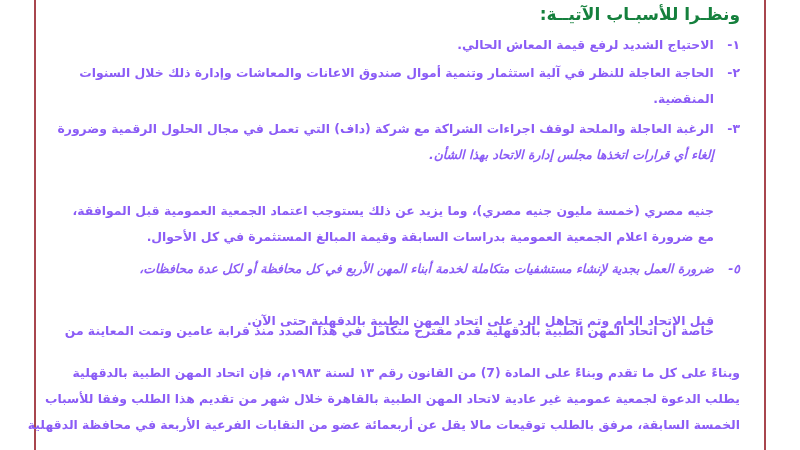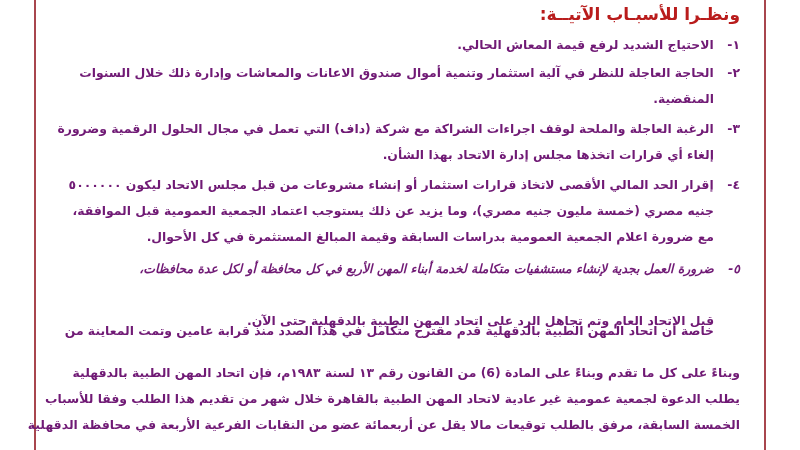--- a/index.html
+++ b/index.html
@@ -33,30 +33,30 @@
     height: 450px;
     direction: rtl;
     text-align: right;
   }
   .heading {
     position: absolute;
     top: 4px;
     right: 14px;
     font-size: 17px;
     font-weight: bold;
-    color: #b91c1c;
+    color: #15803d;
     white-space: nowrap;
   }
   .line {
     position: absolute;
     font-size: 12.4px;
     font-weight: bold;
     white-space: nowrap;
     line-height: 18px;
-    color: #701a75;
+    color: #8b5cf6;
   }
   .num { display: inline-block; min-width: 22px; }
 </style>
 </head>
 <body>
 
 <div class="margin-line margin-left"></div>
 <div class="margin-line margin-right"></div>
 
 <div class="page">
@@ -71,33 +71,29 @@
   <div class="line" style="top:64px; right:14px;">
     <span class="num">٢-</span>
     <span>الحاجة العاجلة للنظر في آلية استثمار وتنمية أموال صندوق الاعانات والمعاشات وإدارة ذلك خلال السنوات</span>
   </div>
   <div class="line" style="top:90px; right:40px;text-align:center;">المنقضية.</div>
 
   <div class="line" style="top:120px; right:14px;">
     <span class="num">٣-</span>
     <span>الرغبة العاجلة والملحة لوقف اجراءات الشراكة مع شركة (داف) التي تعمل في مجال الحلول الرقمية وضرورة</span>
   </div>
-  <div class="line" style="top:146px; right:40px;">إلغاء أي قرارات اتخذها مجلس إدارة الاتحاد بهذا الشأن.</div>
+  <div class="line" style="top:146px; right:40px;font-style:italic;">إلغاء أي قرارات اتخذها مجلس إدارة الاتحاد بهذا الشأن.</div>
 
-  <div class="line" style="top:176px; right:14px;">
-    <span class="num">٤-</span>
-    <span>إقرار الحد المالي الأقصى لاتخاذ قرارات استثمار أو إنشاء مشروعات من قبل مجلس الاتحاد ليكون ٥٠٠٠٠٠٠</span>
-  </div>
   <div class="line" style="top:202px; right:40px;">جنيه مصري (خمسة مليون جنيه مصري)، وما يزيد عن ذلك يستوجب اعتماد الجمعية العمومية قبل الموافقة،</div>
   <div class="line" style="top:228px; right:40px;">مع ضرورة اعلام الجمعية العمومية بدراسات السابقة وقيمة المبالغ المستثمرة في كل الأحوال.</div>
 
   <div class="line" style="top:260px; right:14px;font-style:italic;">
     <span class="num">٥-</span>
     <span>ضرورة العمل بجدية لإنشاء مستشفيات متكاملة لخدمة أبناء المهن الأربع في كل محافظة أو لكل عدة محافظات،</span>
   </div>
   <div class="line" style="top:286px; right:40px;margin-top:36px;">خاصة أن اتحاد المهن الطبية بالدقهلية قدم مقترح متكامل في هذا الصدد منذ قرابة عامين وتمت المعاينة من</div>
   <div class="line" style="top:312px; right:40px;">قبل الاتحاد العام وتم تجاهل الرد على اتحاد المهن الطبية بالدقهلية حتى الآن.</div>
 
-  <div class="line" style="top:364px; right:14px;">وبناءً على كل ما تقدم وبناءً على المادة (6) من القانون رقم ١٣ لسنة ١٩٨٣م، فإن اتحاد المهن الطبية بالدقهلية</div>
+  <div class="line" style="top:364px; right:14px;">وبناءً على كل ما تقدم وبناءً على المادة (7) من القانون رقم ١٣ لسنة ١٩٨٣م، فإن اتحاد المهن الطبية بالدقهلية</div>
   <div class="line" style="top:390px; right:14px;">يطلب الدعوة لجمعية عمومية غير عادية لاتحاد المهن الطبية بالقاهرة خلال شهر من تقديم هذا الطلب وفقا للأسباب</div>
   <div class="line" style="top:416px; right:14px;">الخمسة السابقة، مرفق بالطلب توقيعات مالا يقل عن أربعمائة عضو من النقابات الفرعية الأربعة في محافظة الدقهلية</div>
 
 </div>
 
 </body></html>

